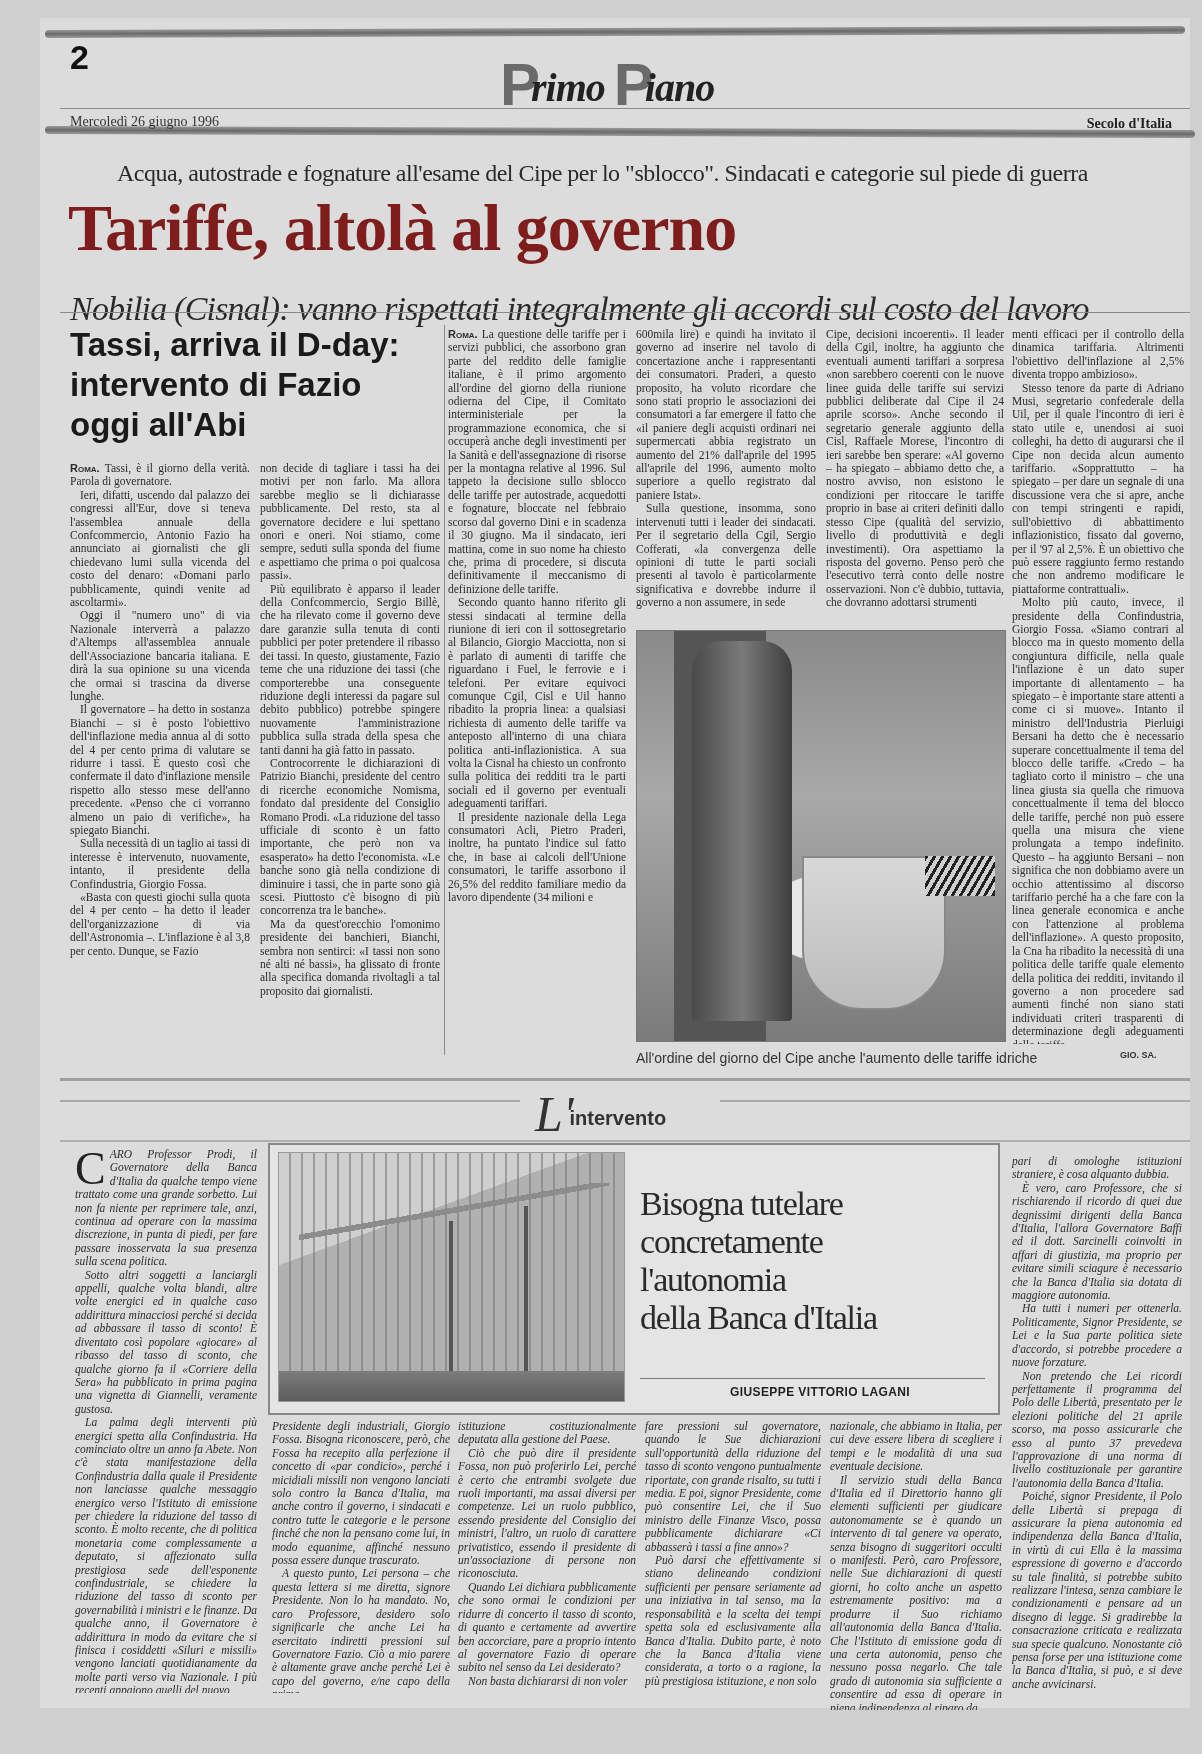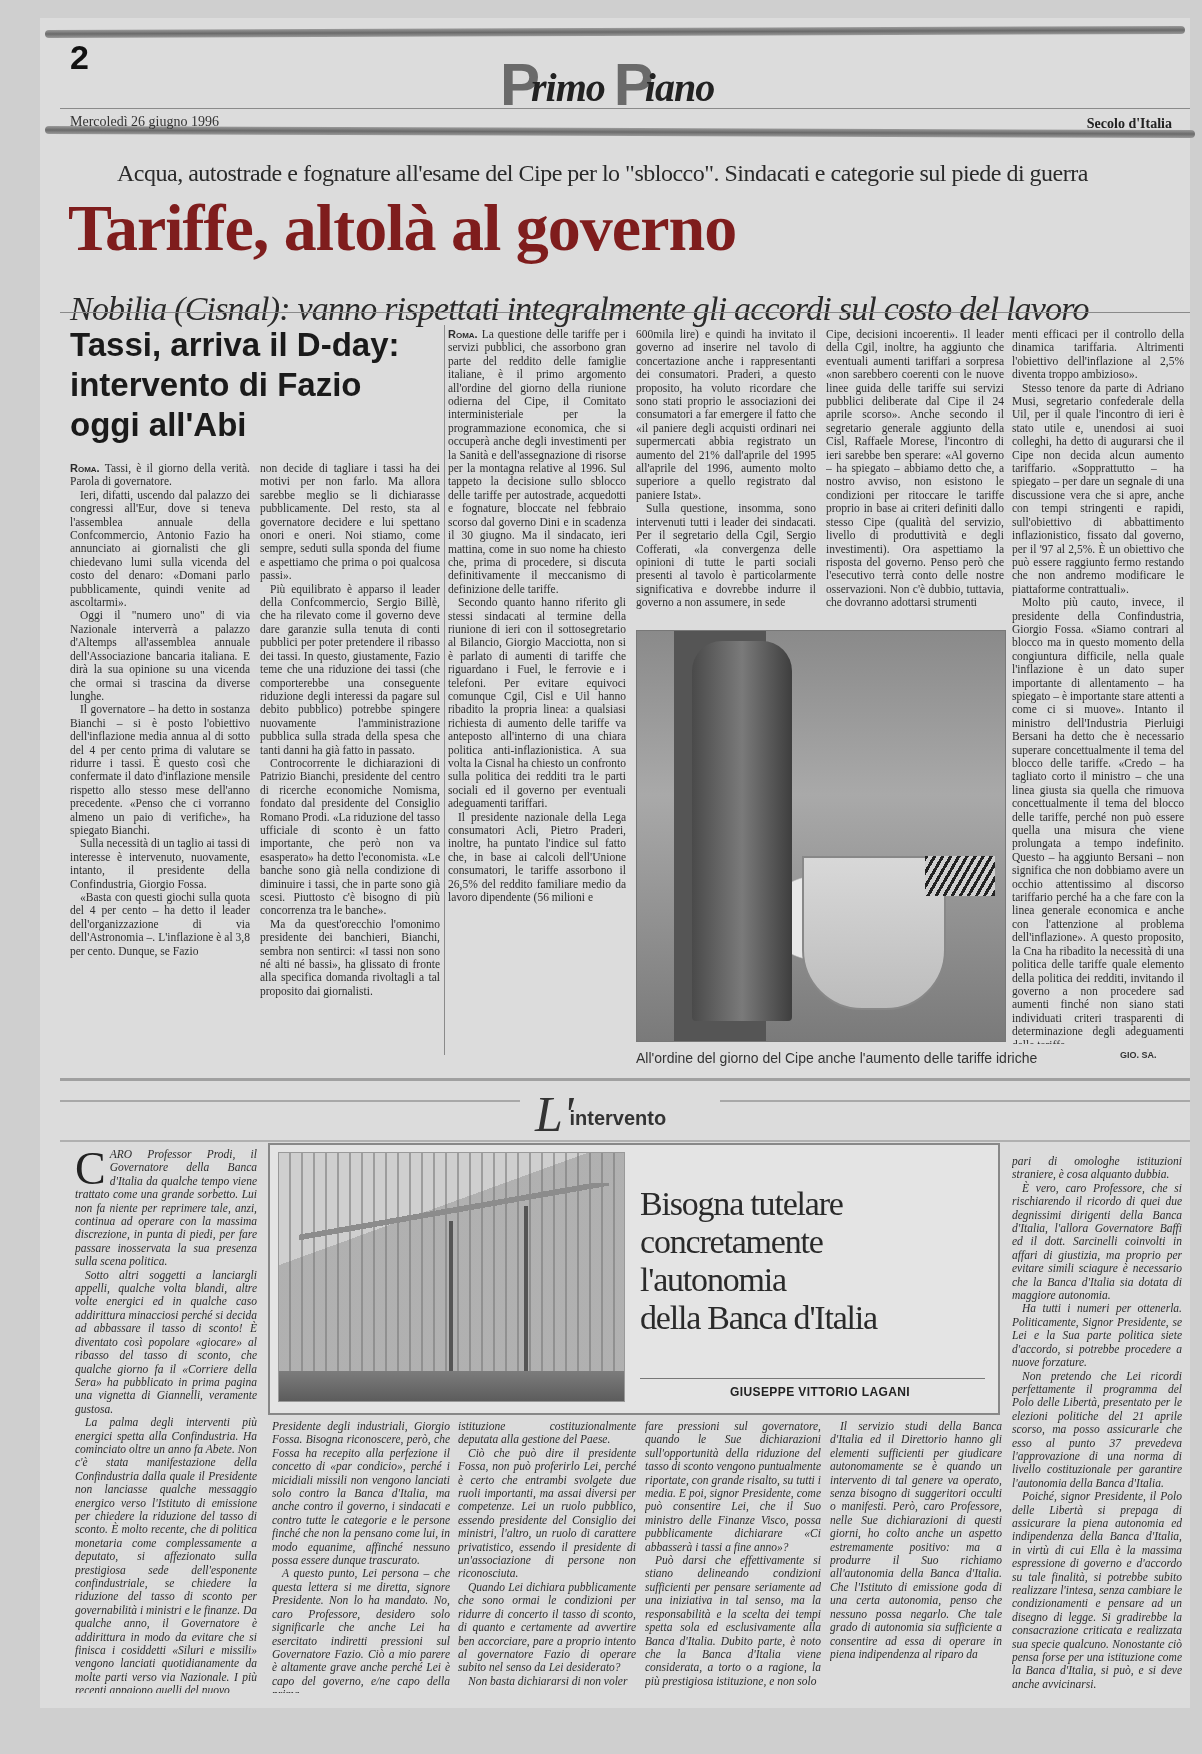--- a/index.html
+++ b/index.html
@@ -85,21 +85,21 @@
   <p class="first">non decide di tagliare i tassi ha dei motivi per non farlo. Ma allora sarebbe meglio se li dichiarasse pubblicamente. Del resto, sta al governatore decidere e lui spettano onori e oneri. Noi stiamo, come sempre, seduti sulla sponda del fiume e aspettiamo che prima o poi qualcosa passi».</p>
   <p>Più equilibrato è apparso il leader della Confcommercio, Sergio Billè, che ha rilevato come il governo deve dare garanzie sulla tenuta di conti pubblici per poter pretendere il ribasso dei tassi. In questo, giustamente, Fazio teme che una riduzione dei tassi (che comporterebbe una conseguente riduzione degli interessi da pagare sul debito pubblico) potrebbe spingere nuovamente l'amministrazione pubblica sulla strada della spesa che tanti danni ha già fatto in passato.</p>
   <p>Controcorrente le dichiarazioni di Patrizio Bianchi, presidente del centro di ricerche economiche Nomisma, fondato dal presidente del Consiglio Romano Prodi. «La riduzione del tasso ufficiale di sconto è un fatto importante, che però non va esasperato» ha detto l'economista. «Le banche sono già nella condizione di diminuire i tassi, che in parte sono già scesi. Piuttosto c'è bisogno di più concorrenza tra le banche».</p>
   <p>Ma da quest'orecchio l'omonimo presidente dei banchieri, Bianchi, sembra non sentirci: «I tassi non sono né alti né bassi», ha glissato di fronte alla specifica domanda rivoltagli a tal proposito dai giornalisti.</p>
 </div>
 <div class="vrule" style="left:444px;top:325px;height:730px;"></div>
 
 <div class="col" style="left:448px;top:328px;width:178px;height:730px;">
   <p class="first"><span class="dateline">Roma.</span> <span>La questione delle tariffe per i servizi pubblici, che assorbono gran parte del reddito delle famiglie italiane, è il primo argomento all'ordine del giorno della riunione odierna del Cipe, il Comitato interministeriale per la programmazione economica, che si occuperà anche degli investimenti per la Sanità e dell'assegnazione di risorse per la montagna relative al 1996. Sul tappeto la decisione sullo sblocco delle tariffe per autostrade, acquedotti e fognature, bloccate nel febbraio scorso dal governo Dini e in scadenza il 30 giugno. Ma il sindacato, ieri mattina, come in suo nome ha chiesto che, prima di procedere, si discuta definitivamente il meccanismo di definizione delle tariffe.</span></p>
   <p>Secondo quanto hanno riferito gli stessi sindacati al termine della riunione di ieri con il sottosegretario al Bilancio, Giorgio Macciotta, non si è parlato di aumenti di tariffe che riguardano i Fuel, le ferrovie e i telefoni. Per evitare equivoci comunque Cgil, Cisl e Uil hanno ribadito la propria linea: a qualsiasi richiesta di aumento delle tariffe va anteposto all'interno di una chiara politica anti-inflazionistica. A sua volta la Cisnal ha chiesto un confronto sulla politica dei redditi tra le parti sociali ed il governo per eventuali adeguamenti tariffari.</p>
-  <p>Il presidente nazionale della Lega consumatori Acli, Pietro Praderi, inoltre, ha puntato l'indice sul fatto che, in base ai calcoli dell'Unione consumatori, le tariffe assorbono il 26,5% del reddito familiare medio da lavoro dipendente (56 milioni e</p>
+  <p>Il presidente nazionale della Lega consumatori Acli, Pietro Praderi, inoltre, ha puntato l'indice sul fatto che, in base ai calcoli dell'Unione consumatori, le tariffe assorbono il 26,5% del reddito familiare medio da lavoro dipendente (34 milioni e</p>
 </div>
 <div class="col" style="left:636px;top:328px;width:180px;height:292px;">
   <p class="first">600mila lire) e quindi ha invitato il governo ad inserire nel tavolo di concertazione anche i rappresentanti dei consumatori. Praderi, a questo proposito, ha voluto ricordare che sono stati proprio le associazioni dei consumatori a far emergere il fatto che «il paniere degli acquisti ordinari nei supermercati abbia registrato un aumento del 21% dall'aprile del 1995 all'aprile del 1996, aumento molto superiore a quello registrato dal paniere Istat».</p>
   <p>Sulla questione, insomma, sono intervenuti tutti i leader dei sindacati. Per il segretario della Cgil, Sergio Cofferati, «la convergenza delle opinioni di tutte le parti sociali presenti al tavolo è particolarmente significativa e dovrebbe indurre il governo a non assumere, in sede</p>
 </div>
 <div class="col" style="left:826px;top:328px;width:178px;height:292px;">
   <p class="first">Cipe, decisioni incoerenti». Il leader della Cgil, inoltre, ha aggiunto che eventuali aumenti tariffari a sorpresa «non sarebbero coerenti con le nuove linee guida delle tariffe sui servizi pubblici deliberate dal Cipe il 24 aprile scorso». Anche secondo il segretario generale aggiunto della Cisl, Raffaele Morese, l'incontro di ieri sarebbe ben sperare: «Al governo – ha spiegato – abbiamo detto che, a nostro avviso, non esistono le condizioni per ritoccare le tariffe proprio in base ai criteri definiti dallo stesso Cipe (qualità del servizio, livello di produttività e degli investimenti). Ora aspettiamo la risposta del governo. Penso però che l'esecutivo terrà conto delle nostre osservazioni. Non c'è dubbio, tuttavia, che dovranno adottarsi strumenti</p>
 </div>
 <div class="col" style="left:1012px;top:328px;width:172px;height:716px;">
   <p class="first">menti efficaci per il controllo della dinamica tariffaria. Altrimenti l'obiettivo dell'inflazione al 2,5% diventa troppo ambizioso».</p>
@@ -152,20 +152,21 @@
   <p class="first">istituzione costituzionalmente deputata alla gestione del Paese.</p>
   <p>Ciò che può dire il presidente Fossa, non può proferirlo Lei, perché è certo che entrambi svolgete due ruoli importanti, ma assai diversi per competenze. Lei un ruolo pubblico, essendo presidente del Consiglio dei ministri, l'altro, un ruolo di carattere privatistico, essendo il presidente di un'associazione di persone non riconosciuta.</p>
   <p>Quando Lei dichiara pubblicamente che sono ormai le condizioni per ridurre di concerto il tasso di sconto, di quanto e certamente ad avvertire ben accorciare, pare a proprio intento al governatore Fazio di operare subito nel senso da Lei desiderato?</p>
   <p>Non basta dichiararsi di non voler</p>
 </div>
 <div class="col italic" style="left:645px;top:1420px;width:176px;height:273px;">
   <p class="first">fare pressioni sul governatore, quando le Sue dichiarazioni sull'opportunità della riduzione del tasso di sconto vengono puntualmente riportate, con grande risalto, su tutti i media. E poi, signor Presidente, come può consentire Lei, che il Suo ministro delle Finanze Visco, possa pubblicamente dichiarare «Ci abbasserà i tassi a fine anno»?</p>
   <p>Può darsi che effettivamente si stiano delineando condizioni sufficienti per pensare seriamente ad una iniziativa in tal senso, ma la responsabilità e la scelta dei tempi spetta sola ed esclusivamente alla Banca d'Italia. Dubito parte, è noto che la Banca d'Italia viene considerata, a torto o a ragione, la più prestigiosa istituzione, e non solo</p>
 </div>
 <div class="col italic" style="left:830px;top:1420px;width:172px;height:290px;">
+  <p class="first">nazionale, che abbiamo in Italia, per cui deve essere libera di scegliere i tempi e le modalità di una sua eventuale decisione.</p>
   <p>Il servizio studi della Banca d'Italia ed il Direttorio hanno gli elementi sufficienti per giudicare autonomamente se è quando un intervento di tal genere va operato, senza bisogno di suggeritori occulti o manifesti. Però, caro Professore, nelle Sue dichiarazioni di questi giorni, ho colto anche un aspetto estremamente positivo: ma a produrre il Suo richiamo all'autonomia della Banca d'Italia. Che l'Istituto di emissione goda di una certa autonomia, penso che nessuno possa negarlo. Che tale grado di autonomia sia sufficiente a consentire ad essa di operare in piena indipendenza al riparo da</p>
 </div>
 <div class="col italic" style="left:1012px;top:1155px;width:170px;height:555px;">
   <p class="first">pari di omologhe istituzioni straniere, è cosa alquanto dubbia.</p>
   <p>È vero, caro Professore, che si rischiarendo il ricordo di quei due degnissimi dirigenti della Banca d'Italia, l'allora Governatore Baffi ed il dott. Sarcinelli coinvolti in affari di giustizia, ma proprio per evitare simili sciagure è necessario che la Banca d'Italia sia dotata di maggiore autonomia.</p>
   <p>Ha tutti i numeri per ottenerla. Politicamente, Signor Presidente, se Lei e la Sua parte politica siete d'accordo, si potrebbe procedere a nuove forzature.</p>
   <p>Non pretendo che Lei ricordi perfettamente il programma del Polo delle Libertà, presentato per le elezioni politiche del 21 aprile scorso, ma posso assicurarle che esso al punto 37 prevedeva l'approvazione di una norma di livello costituzionale per garantire l'autonomia della Banca d'Italia.</p>
   <p>Poiché, signor Presidente, il Polo delle Libertà si prepaga di assicurare la piena autonomia ed indipendenza della Banca d'Italia, in virtù di cui Ella è la massima espressione di governo e d'accordo su tale finalità, si potrebbe subito realizzare l'intesa, senza cambiare le condizionamenti e pensare ad un disegno di legge. Si gradirebbe la consacrazione criticata e realizzata sua specie qualcuno. Nonostante ciò pensa forse per una istituzione come la Banca d'Italia, si può, e si deve anche avvicinarsi.</p>
 </div>
 

